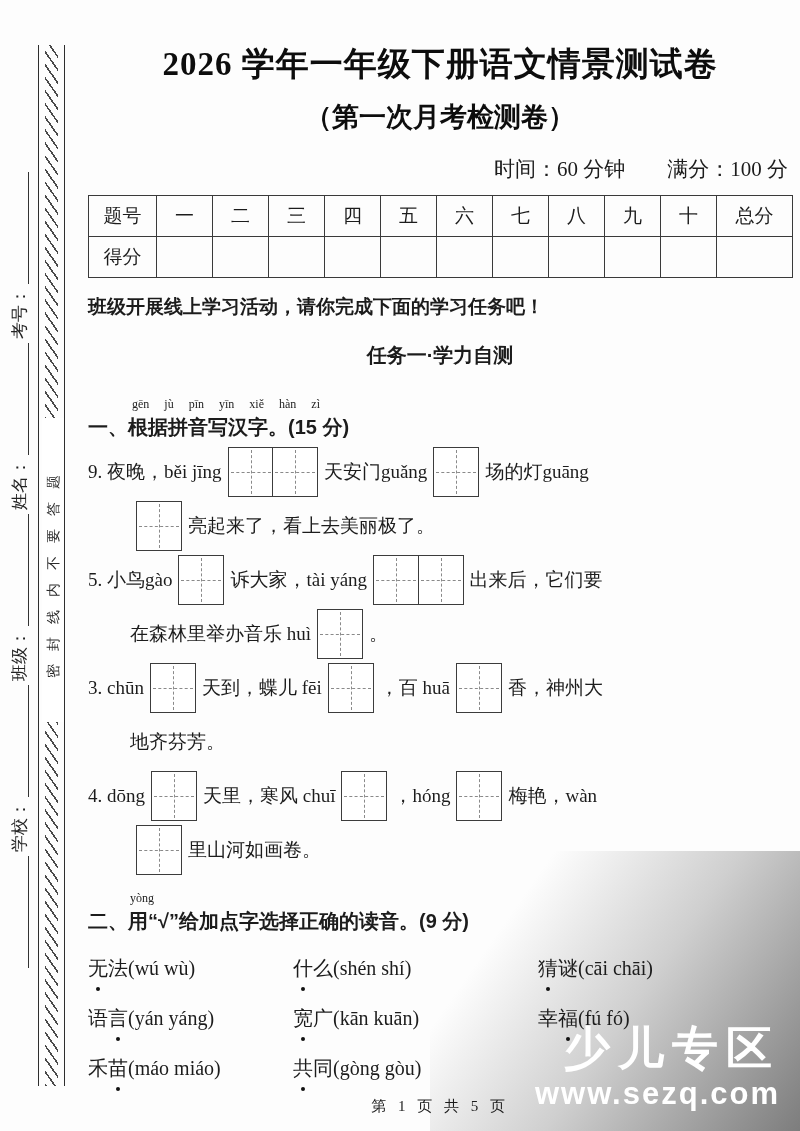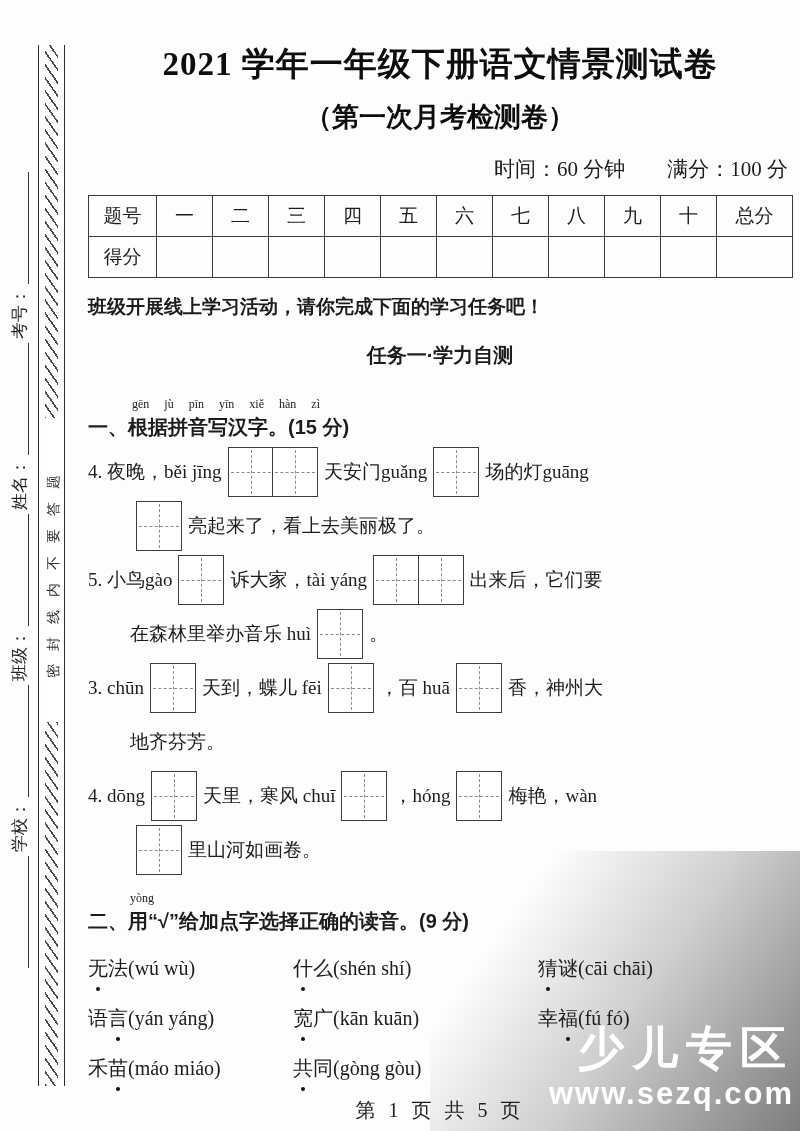--- a/index.html
+++ b/index.html
@@ -87,28 +87,28 @@
     margin-top:16px; display:grid; grid-template-columns:205px 245px 1fr;
     row-gap:16px; font-size:20px;
   }
   .word-item { line-height:34px; white-space:nowrap; }
   .wchar { position:relative; display:inline-block; }
   .wchar.dot::after {
     content:""; position:absolute; left:50%; bottom:-6px;
     width:4px; height:4px; border-radius:50%; background:#111;
     transform:translateX(-50%);
   }
-  .footer { margin-top:12px; text-align:center; font-size:20px; letter-spacing:4px; }
+  .footer { margin-top:12px; text-align:center; font-size:15px; letter-spacing:4px; }
   
   .wm-gradient {
     position:absolute; right:0; bottom:0; width:370px; height:280px; z-index:0;
     background:linear-gradient(125deg, rgba(255,255,255,0) 22%, #cfcfcf 55%, #7d7d7d 100%);
   }
   .wm-text {
-    position:absolute; right:6px; bottom:18px; z-index:2; text-align:right;
+    position:absolute; right:20px; bottom:18px; z-index:2; text-align:right;
     color:#fff; font-family:"Liberation Sans","DejaVu Sans",sans-serif;
     font-weight:bold; pointer-events:none;
   }
   .wm-line1 { font-size:46px; letter-spacing:8px; line-height:54px; }
   .wm-line2 { font-size:31px; letter-spacing:2px; line-height:38px; }
 </style>
 </head>
 <body>
 
 <div class="wm-gradient"></div>
@@ -123,21 +123,21 @@
     <span class="field-label">班级：</span>
     <div class="field-blank"></div>
     <span class="field-label">姓名：</span>
     <div class="field-blank"></div>
     <span class="field-label">考号：</span>
     <div class="field-blank"></div>
   </div>
 <div class="seal-rot">密封线内不要答题</div>
 
 <div class="content">
-  <div class="title">2021 学年一年级下册语文情景测试卷</div>
+  <div class="title">2026 学年一年级下册语文情景测试卷</div>
   <div class="subtitle">（第一次月考检测卷）</div>
   <div class="info">时间：60 分钟　　满分：100 分</div>
 
   <table class="score">
     <tbody id="score-tbody">
         <tr>
           <td style="width: 68px;">题号</td>
           <td style="width: 56px;">一</td>
           <td style="width: 56px;">二</td>
           <td style="width: 56px;">三</td>
@@ -166,21 +166,21 @@
         </tr>
       </tbody>
   </table>
 
   <div class="intro">班级开展线上学习活动，请你完成下面的学习任务吧！</div>
   <div class="task-title">任务一·学力自测</div>
 
   <div class="py s1-py">gēn jù pīn yīn xiě hàn zì</div>
   <div class="sec-head">一、根据拼音写汉字。(15 分)</div>
   <div class="q-items" id="q-items">
-      <div class="q-line"><span class="seg-t">4. 夜晚，běi jīng</span><div class="box-group"><div class="tzg"></div><div class="tzg"></div></div><span class="seg-t">天安门guǎng</span><div class="box-group"><div class="tzg"></div></div><span class="seg-t">场的灯guāng</span></div>
+      <div class="q-line"><span class="seg-t">9. 夜晚，běi jīng</span><div class="box-group"><div class="tzg"></div><div class="tzg"></div></div><span class="seg-t">天安门guǎng</span><div class="box-group"><div class="tzg"></div></div><span class="seg-t">场的灯guāng</span></div>
       <div class="q-line"><div class="seg-sp" style="width: 42px;"></div><div class="box-group"><div class="tzg"></div></div><span class="seg-t">亮起来了，看上去美丽极了。</span></div>
       <div class="q-line"><span class="seg-t">5. 小鸟gào</span><div class="box-group"><div class="tzg"></div></div><span class="seg-t">诉大家，tài yáng</span><div class="box-group"><div class="tzg"></div><div class="tzg"></div></div><span class="seg-t">出来后，它们要</span></div>
       <div class="q-line"><div class="seg-sp" style="width: 42px;"></div><span class="seg-t">在森林里举办音乐 huì</span><div class="box-group"><div class="tzg"></div></div><span class="seg-t">。</span></div>
       <div class="q-line"><span class="seg-t">3. chūn</span><div class="box-group"><div class="tzg"></div></div><span class="seg-t">天到，蝶儿 fēi</span><div class="box-group"><div class="tzg"></div></div><span class="seg-t">，百 huā</span><div class="box-group"><div class="tzg"></div></div><span class="seg-t">香，神州大</span></div>
       <div class="q-line"><div class="seg-sp" style="width: 42px;"></div><span class="seg-t">地齐芬芳。</span></div>
       <div class="q-line"><span class="seg-t">4. dōng</span><div class="box-group"><div class="tzg"></div></div><span class="seg-t">天里，寒风 chuī</span><div class="box-group"><div class="tzg"></div></div><span class="seg-t">，hóng</span><div class="box-group"><div class="tzg"></div></div><span class="seg-t">梅艳，wàn</span></div>
       <div class="q-line"><div class="seg-sp" style="width: 42px;"></div><div class="box-group"><div class="tzg"></div></div><span class="seg-t">里山河如画卷。</span></div>
     </div>
 
   <div class="s2-py-row">

